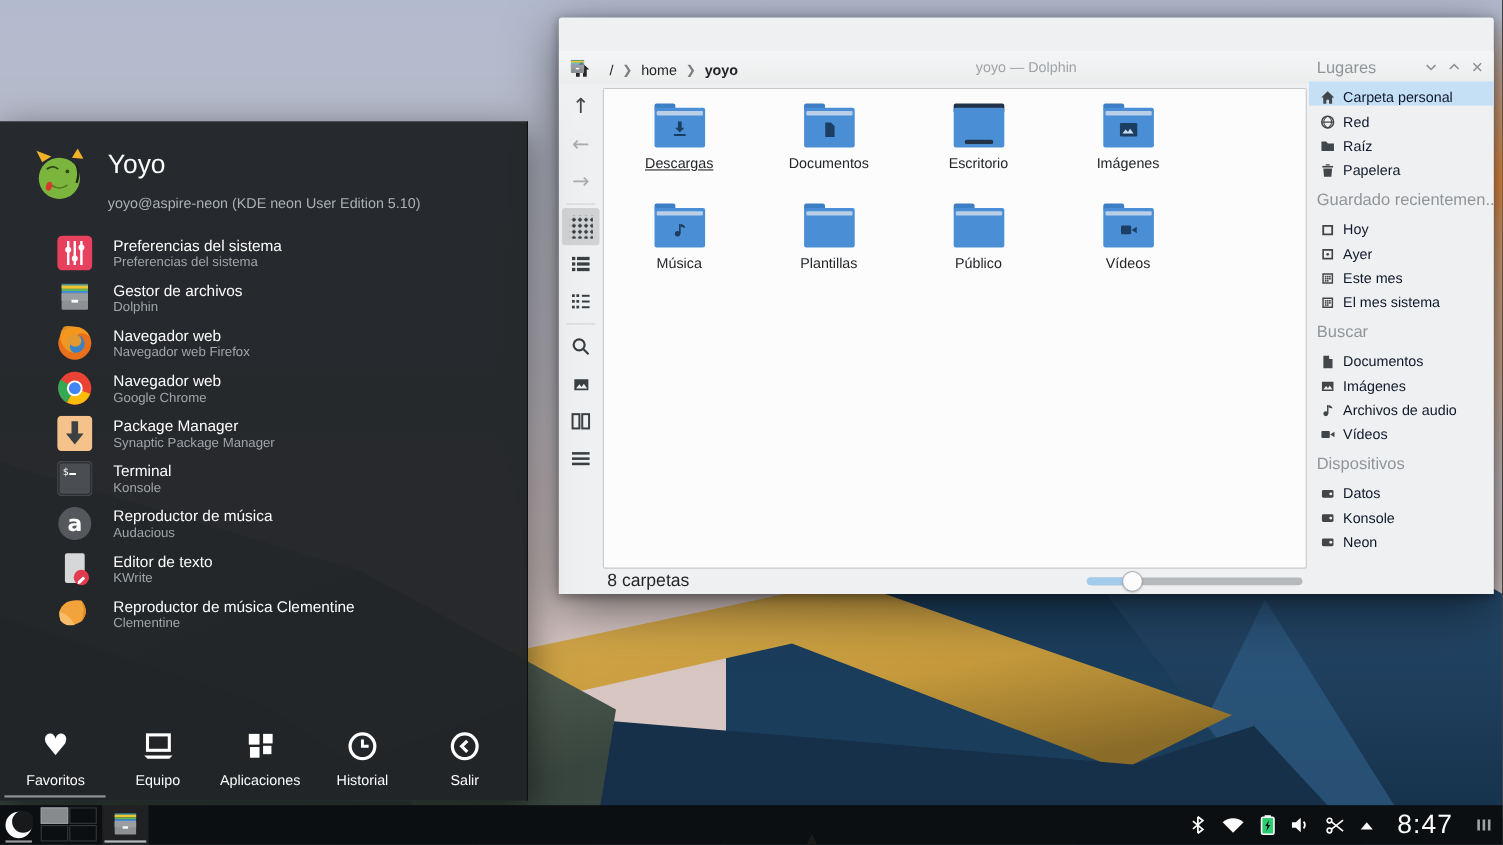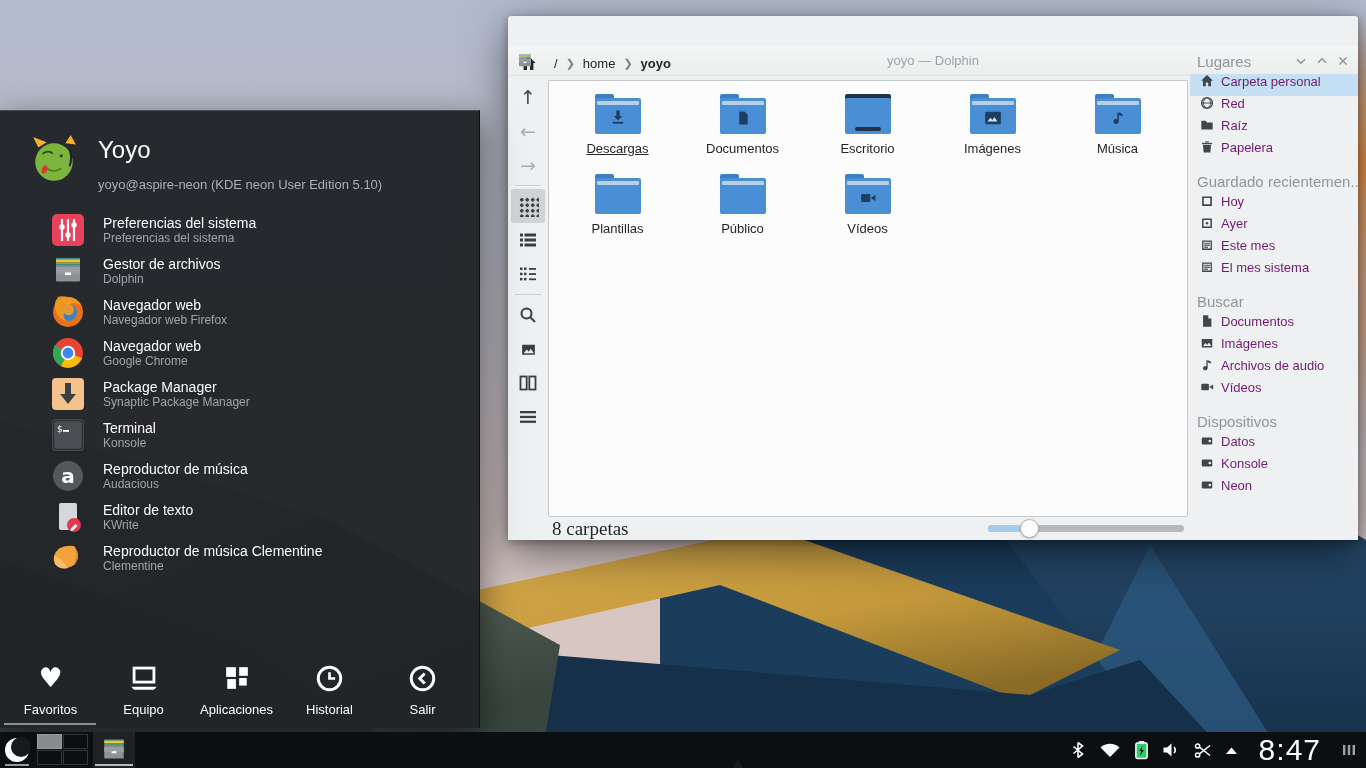--- a/index.html
+++ b/index.html
@@ -48,56 +48,56 @@
   .vt-sep { width:26px; height:1px; background:#cfd1d3; margin:3px 0; }
   .arrowtxt { font-size:19px; line-height:19px; color:#41464b; font-family:"DejaVu Sans",sans-serif; }
   .arrowtxt.dis { color:#aaadb0; }
 
   .crumbbar { position:absolute; left:40px; top:30px; width:642px; height:34px; display:flex; align-items:center; gap:8px; padding-left:6px; font-size:13px; color:#232629; }
   .crumb-seg { cursor:pointer; }
   .crumb-b { font-weight:bold; }
   .chev { color:#7a7e82; font-size:11px; }
 
   .mainview { position:absolute; left:40px; top:64px; width:640px; height:437px; background:#fcfcfc; border:1px solid #c6c9cc; border-radius:2px; overflow:hidden; }
-  .grid { display:flex; flex-wrap:wrap; padding:10px 0 0 6px; }
+  .grid { display:flex; flex-wrap:wrap; padding:10px 0 0 6px;gap:11px; }
   .cell { width:125px; height:80px; display:flex; flex-direction:column; align-items:center; cursor:pointer; }
   .cell .flabel { font-size:13px; color:#232629; margin-top:4px; }
   .cell.hovered .flabel { text-decoration:underline; }
   
   .fold { position:relative; width:48px; height:46px; }
   .fold-tab { position:absolute; left:1px; top:3px; width:19px; height:6px; background:#3d7fc4; border-radius:2px 2px 0 0; }
   .fold-body { position:absolute; left:1px; top:7px; width:46px; height:36px; background:#4a8fd5; border-radius:2px; }
   .fold-stripe { position:absolute; left:2px; top:3px; width:42px; height:4px; background:#b9cfe8; border-radius:1px; }
   .fold-glyph { position:absolute; left:50%; top:55%; transform:translate(-50%,-50%); }
   .fold.desktop .fold-tab { width:46px; height:8px; background:#223247; border-radius:2px 2px 0 0; top:3px; }
   .fold.desktop .dock { position:absolute; left:10px; bottom:3px; width:26px; height:4px; background:#223247; border-radius:2px; }
 
-  .statusbar { position:absolute; left:40px; bottom:0; width:642px; height:23px; display:flex; align-items:center; font-size:19px; color:#232629; padding-left:4px;font-family:Liberation Serif, serif; }
+  .statusbar { position:absolute; left:40px; bottom:0; width:642px; height:23px; display:flex; align-items:center; font-size:16px; color:#232629; padding-left:4px; }
   .zoomslider { position:absolute; right:6px; top:8px; width:196px; height:7px; }
   .ztrack { position:absolute; inset:0; background:#b6b9bb; border-radius:4px; }
   .zfill { position:absolute; left:0; top:0; bottom:0; width:41px; background:#a3cbec; border-radius:4px 0 0 4px; }
   .zhandle { position:absolute; left:32px; top:-6px; width:19px; height:19px; background:#fcfcfc; border:1px solid #adb0b3; border-radius:50%; box-shadow:0 1px 2px rgba(0,0,0,.2); cursor:pointer; }
 
   .places { position:absolute; right:0; top:30px; width:168px; bottom:0; padding-top:2px; overflow:hidden; }
   .psec-h { height:26px; display:flex; align-items:center; padding-left:7px; font-size:15px; color:#90959a; white-space:nowrap; }
   .psec-h.gap { margin-top:6px; }
-  .prow { height:22px; display:flex; align-items:flex-start; gap:7px; padding-left:10px; font-size:13px; color:#701a75; cursor:pointer; white-space:nowrap; }
+  .prow { height:22px; display:flex; align-items:flex-end; gap:7px; padding-left:10px; font-size:13px; color:#0f172a; cursor:pointer; white-space:nowrap; }
   .prow.sel { background:#c5e0f5; }
 
   
   .taskbar { position:absolute; left:0; right:0; bottom:0; height:36px; background:#0c0f11; z-index:5; display:flex; align-items:center; }
   .tk-launch { position:relative; width:34px; height:36px; display:flex; align-items:center; justify-content:center; cursor:pointer; }
   .tk-underline { position:absolute; bottom:2px; left:5px; width:24px; height:2px; background:#989b9e; }
   .pager { display:flex; flex-wrap:wrap; width:52px; height:32px; margin-left:3px; cursor:pointer; }
   .pcell { width:25px; height:15px; border:1px solid #33373a; margin:0 1px 1px 0; }
   .pcell.cur { background:#888b8e; border-color:#9a9da0; }
   .task { position:relative; width:42px; height:36px; margin-left:4px; background:rgba(255,255,255,.08); display:flex; align-items:center; justify-content:center; cursor:pointer; }
   .task .tk-underline { left:2px; width:38px; background:#b7babd; }
   .tray { margin-left:auto; display:flex; align-items:center; gap:13px; padding-right:10px; }
-  .clock { font-size:30px; color:#fcfcfc; letter-spacing:1px; margin:0 8px; }
+  .clock { font-size:24px; color:#fcfcfc; letter-spacing:1px; margin:0 8px; }
   .trayico { display:flex; align-items:center; justify-content:center; cursor:pointer; }
 
   .cursor { position:absolute; left:733px; top:758px; z-index:9; width:0; height:0;
     border-left:5px solid transparent; border-right:5px solid transparent; border-bottom:10px solid #1a1a1a; }
 </style>
 </head>
 <body>
 
 <div class="screen">
 

